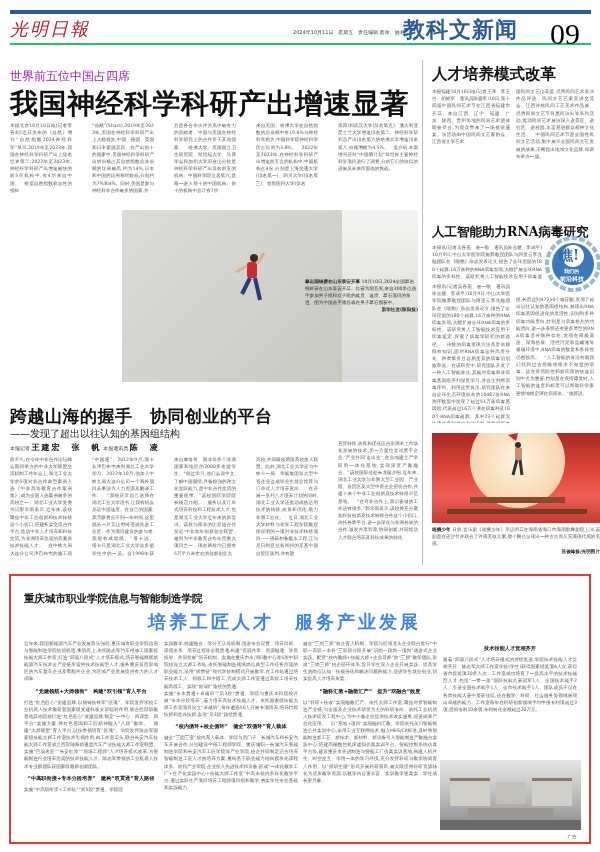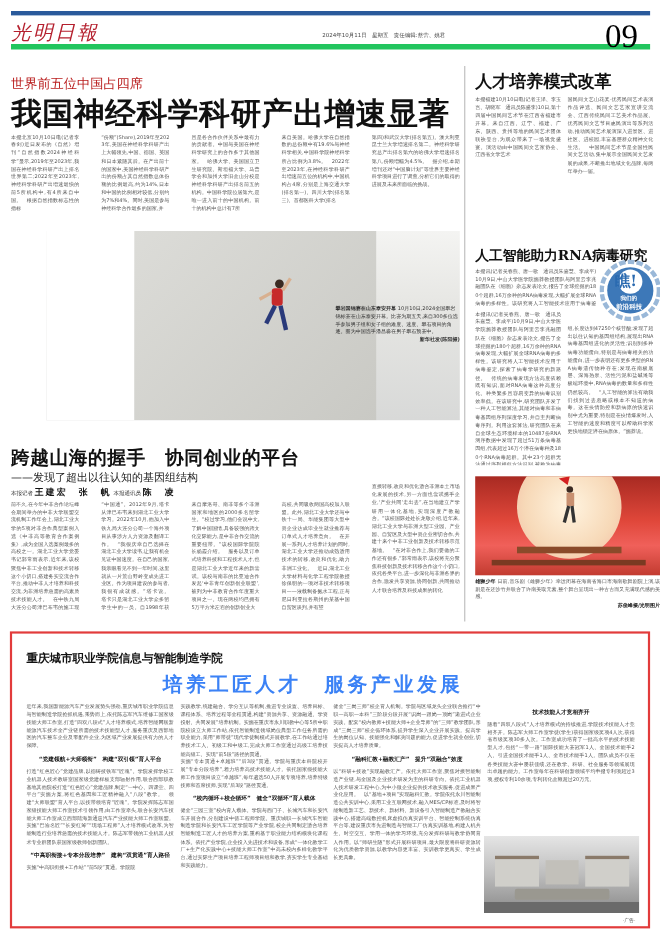--- a/index.html
+++ b/index.html
@@ -1,29 +1,29 @@
 <!DOCTYPE html>
 <html><head>
 <meta charset="utf-8">
 <style>
   * { margin: 0; padding: 0; box-sizing: border-box; }
   html, body { width: 600px; height: 852px; background: #fff; overflow: hidden; }
   body { font-family: "DejaVu Serif", "Liberation Serif", serif; color: #222; position: relative; }
 
   .topbar { position: absolute; left: 10px; top: 10px; width: 581px; height: 4px; background: #2a5a9b; }
-  .masthead { position: absolute; left: 10px; top: 15px; width: 581px; height: 30px; border-bottom: 5px solid #22c55e; }
+  .masthead { position: absolute; left: 10px; top: 15px; width: 581px; height: 30px; border-bottom: 2px solid #22c55e; }
   .logo { position: absolute; left: 0; top: 2px; font-family: "DejaVu Serif", serif; font-style: italic; font-size: 18px; color: #b5202e; letter-spacing: 2px; }
   .dateline { position: absolute; left: 283px; top: 14px; font-size: 5px; color: #444; font-family: "DejaVu Sans", sans-serif; white-space: nowrap; }
   .section-title { position: absolute; left: 393px; top: 0px; font-size: 22px; font-weight: bold; color: #2a5a9b; letter-spacing: 1px; font-family: "DejaVu Serif", serif; }
   .page-num { position: absolute; left: 540px; top: 2px; font-size: 30px; color: #000000; font-family: Liberation Serif, serif; }
 
   .body-text { font-size: 4.6px; line-height: 7.2px; color: #555; text-align: justify; word-break: break-all; overflow: hidden; font-family: "DejaVu Sans", sans-serif; }
   .body-text b { color: #222; }
 
-  .kicker1 { position: absolute; left: 10px; top: 68px; font-size: 12px; color: #b91c1c; font-family: Liberation Mono, monospace; text-align: center; }
+  .kicker1 { position: absolute; left: 10px; top: 68px; font-size: 12px; color: #a21caf; font-family: Liberation Mono, monospace; text-align: center; }
   .headline1 { position: absolute; left: 10px; top: 85px; font-size: 28px; font-weight: bold; color: #111; letter-spacing: 0.5px; }
   .a1col { position: absolute; top: 122px; width: 62px; height: 82px; }
 
   .photo-climb { position: absolute; left: 42px; top: 210px; width: 376px; height: 172px; background: linear-gradient(180deg,#f4f4f2 0%,#e6e6e3 40%,#d8d9d8 100%); overflow: hidden; }
   .climb-wall { position: absolute; left: 80px; top: 0; width: 220px; height: 172px; background: linear-gradient(135deg,#dcdcd8,#c9c9c4); }
   .climber { position: absolute; left: 190px; top: 40px; width: 34px; height: 60px; }
   .caption-climb { position: absolute; left: 305px; top: 278px; width: 113px; height: 60px; font-size: 4.6px; line-height: 7px; color: #333; font-family: "DejaVu Sans", sans-serif; }
 
   .headline2 { position: absolute; left: 10px; top: 405px; font-size: 17px; font-weight: bold; color: #111; letter-spacing: 0.5px; }
   .sub2 { position: absolute; left: 10px; top: 427px; font-size: 10px; color: #222; font-family: "DejaVu Sans", sans-serif; }
@@ -53,20 +53,21 @@
 <body>
 
 <div class="topbar"></div>
 <div class="masthead">
   <span class="logo">光明日報</span>
   <span class="dateline">
     <span>2024年10月11日</span>&nbsp;&nbsp;
     <span>星期五</span>&nbsp;&nbsp;
     <span>责任编辑:蔡蕾、姚君</span>
   </span>
+  <span class="section-title">教科文新闻</span>
   <span class="page-num">09</span>
 </div>
 
 <div class="kicker1">世界前五位中国占四席</div>
 <div class="headline1">我国神经科学科研产出增速显著</div>
 <div class="a1col body-text" style="left:10px">本报北京10月10日电(记者李春剑)近日发布的《自然》增刊“自然指数2024神经科学”显示,2019年至2023年,我国在神经科学科研产出上排名世界第二;2022年至2023年,神经科学科研产出增速最快的前5所机构中,有4所来自中国。　根据自然指数标志性的指标</div>
 <div class="a1col body-text" style="left:92px">“份额”(Share),2019年至2023年,美国在神经科学科研产出上大幅领先,中国、德国、英国和日本紧随其后。在产出前十的国家中,美国神经科学科研产出的份额占其自然指数总体份额的比例最高,约为14%,日本和中国的比例相对较低,分别约为7%和4%。同时,美国是参与神经科学合作最多的国家,并</div>
 <div class="a1col body-text" style="left:174px">且是各合作伙伴关系中最有力的贡献者。中国与美国在神经科学研究上的合作多于其他国家。　哈佛大学、美国国立卫生研究院、斯坦福大学、马普学会和加州大学旧金山分校是神经科学科研产出排名前五的机构。中国科学院位居第六,是唯一进入前十的中国机构。前十的机构中总计有7所</div>
 <div class="a1col body-text" style="left:256px">来自美国。哈佛大学在自然指数的总份额中有19.6%与神经科学相关,中国科学院神经科学所占比例为3.8%。　2022年至2023年,在神经科学科研产出增速前五位的机构中,中国机构占4席,分别是上海交通大学(排名第一)、四川大学(排名第三)、首都医科大学(排名</div>
 <div class="a1col body-text" style="left:338px;width:80px">第四)和武汉大学(排名第五)。澳大利亚昆士兰大学增速排名第二。神经科学研究总产出排名第六的哈佛大学增速排名第八,份额增幅为4.5%。　据介绍,本期增刊还对“中国脑计划”等世界主要神经科学项目进行了调查,分析它们的取得的进展及未来所面临的挑战。</div>

